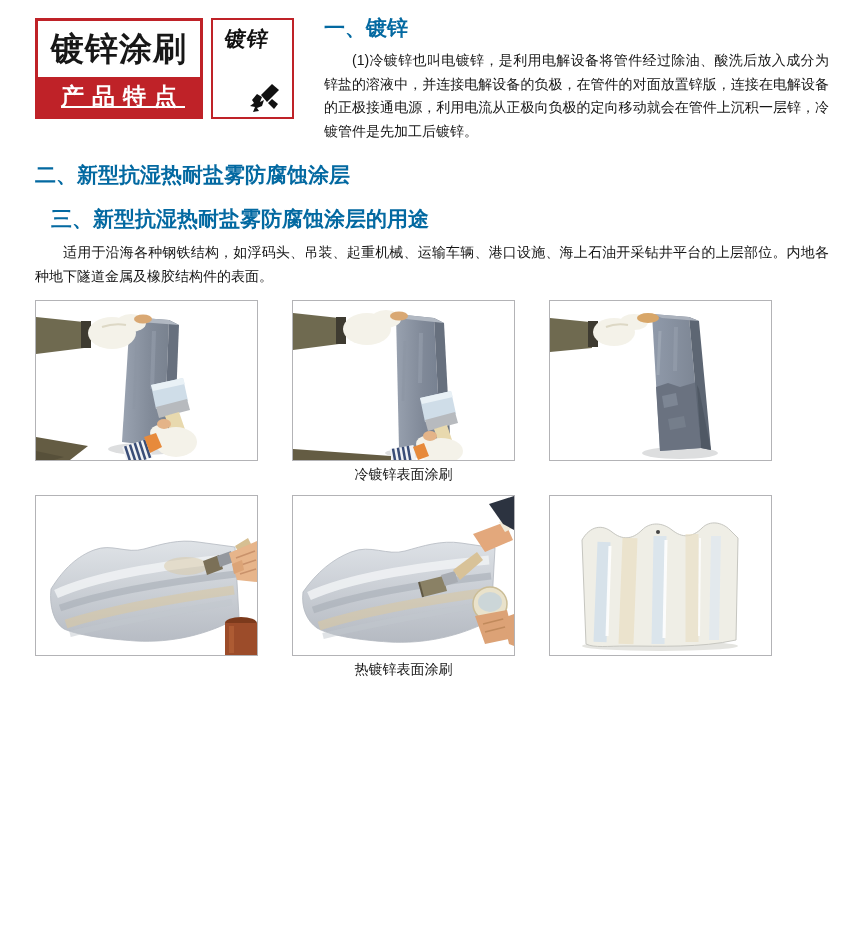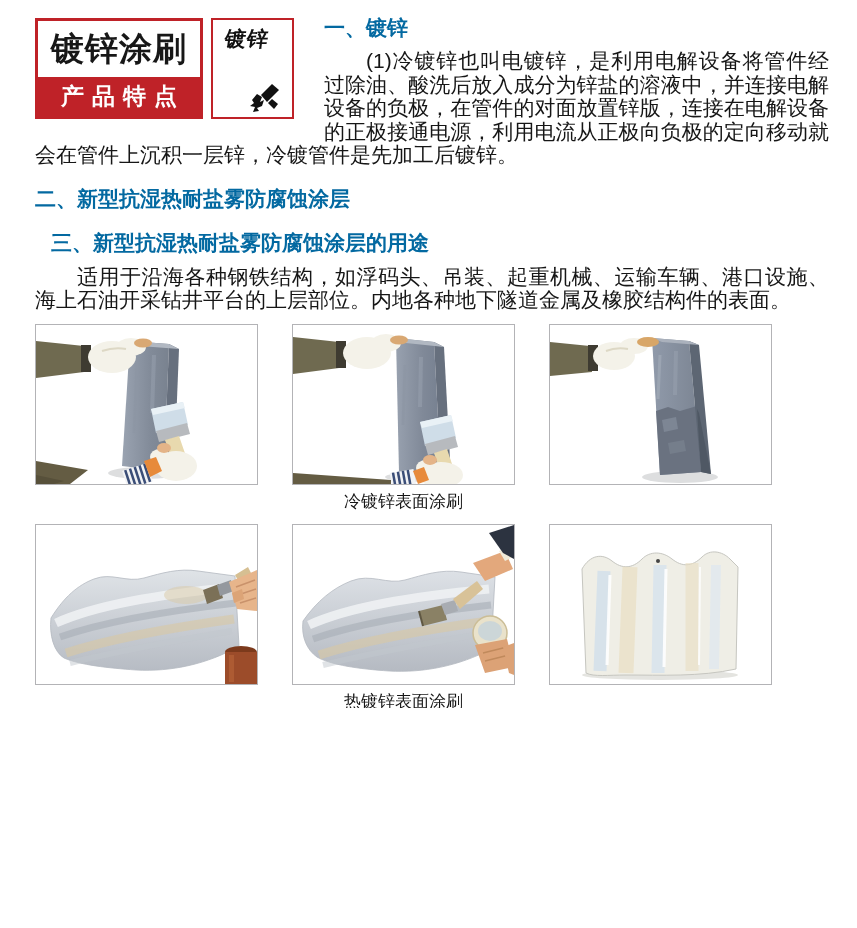--- a/index.html
+++ b/index.html
@@ -6,43 +6,43 @@
   .page{position:relative;width:857px;height:708px;background:#fff;overflow:hidden;
         font-family:"Liberation Sans","DejaVu Sans",sans-serif;color:#151515;}
   .content{padding:14px 28px 0 35px;}
 
   
   .header-float{float:left;width:259px;height:101px;margin:4px 30px 10px 0;display:flex;gap:8px;}
   .title-box{width:168px;box-sizing:border-box;border:3px solid #bf2228;display:flex;flex-direction:column;background:#fff;}
   .tb-top{flex:1;display:flex;align-items:center;justify-content:center;
           font-size:33px;font-weight:bold;color:#171717;letter-spacing:1px;white-space:nowrap;}
   .tb-bottom{height:39px;background:#bf2228;color:#fff;font-weight:bold;font-size:23px;
-             letter-spacing:8px;padding-left:8px;display:flex;align-items:center;justify-content:center;white-space:nowrap;}
+             letter-spacing:8px;padding-left:8px;display:flex;align-items:center;justify-content:center;white-space:nowrap;text-decoration:underline;}
   .logo-box{width:83px;box-sizing:border-box;border:2px solid #bf2228;display:flex;flex-direction:column;background:#fff;}
   .lb-top{flex:1;position:relative;background:#fff;}
   .lb-logo-text{position:absolute;top:5px;left:12px;font-size:21px;font-weight:bold;color:#111;
                 transform:skewX(-8deg);letter-spacing:1px;white-space:nowrap;}
   .lb-brush{position:absolute;right:10px;bottom:1px;}
   .lb-bottom{height:42px;background:#bf2228;color:#fff;font-size:9.5px;font-weight:bold;text-align:center;
              display:flex;flex-direction:column;justify-content:center;gap:3px;white-space:nowrap;}
 
   
   h2.sec{font-size:21px;line-height:24px;font-weight:bold;color:#0369a1;margin:0;}
   #sec1-h{margin:2px 0 9px;}
   #sec2-h{margin:20px 0 10px;}
   #sec3-h{margin:20px 16px 10px;}
-  p.body{margin:0;font-size:21px;line-height:23.5px;text-align:justify;text-indent:2em;color:#161616;}
+  p.body{margin:0;font-size:14px;line-height:23.5px;text-align:justify;text-indent:2em;color:#161616;}
   .clear{clear:both;}
 
   
   .photos{margin-top:12px;}
   .photo-row{display:flex;gap:34px;}
   figure.photo{margin:0;width:221px;height:159px;border:1px solid #b3b3b6;background:#fff;overflow:hidden;}
   figure.photo svg{display:block;width:100%;height:100%;}
-  .caption{width:737px;text-align:center;font-size:17px;font-weight:normal;color:#151515;margin:5px 0 11px;}
+  .caption{width:737px;text-align:center;font-size:14px;font-weight:normal;color:#151515;margin:5px 0 11px;}
 </style>
 </head>
 <body>
 
 <div class="page">
   <div class="content">
 
     <div class="header-float">
       <div class="title-box">
         <div class="tb-top">镀锌涂刷</div>

